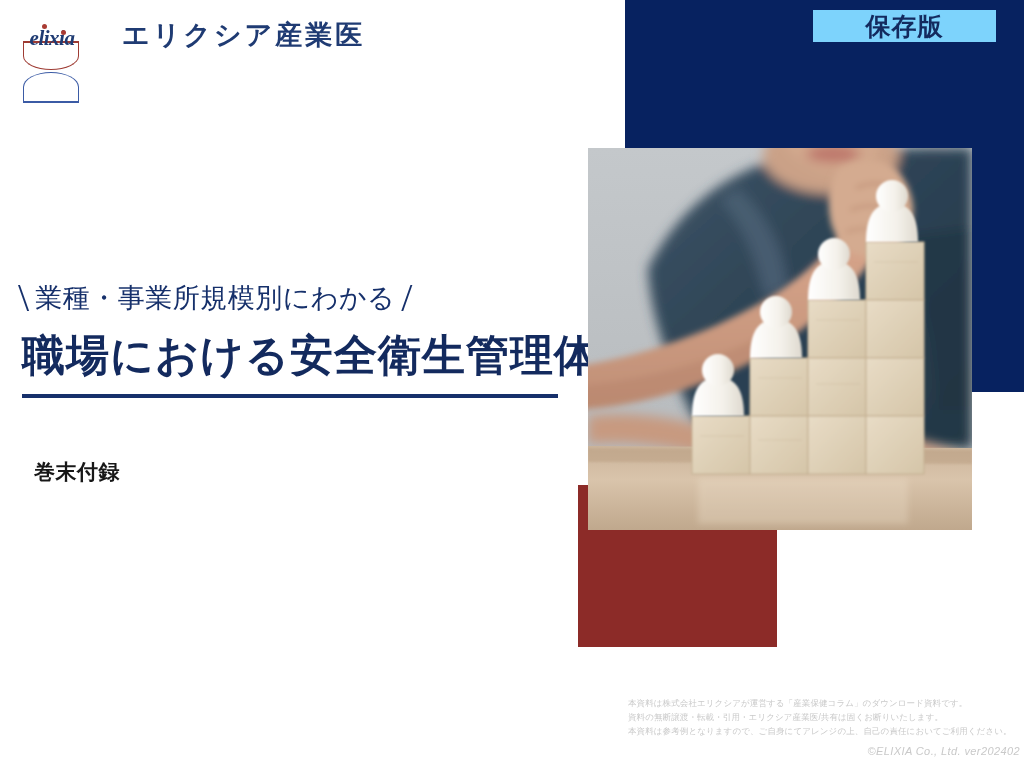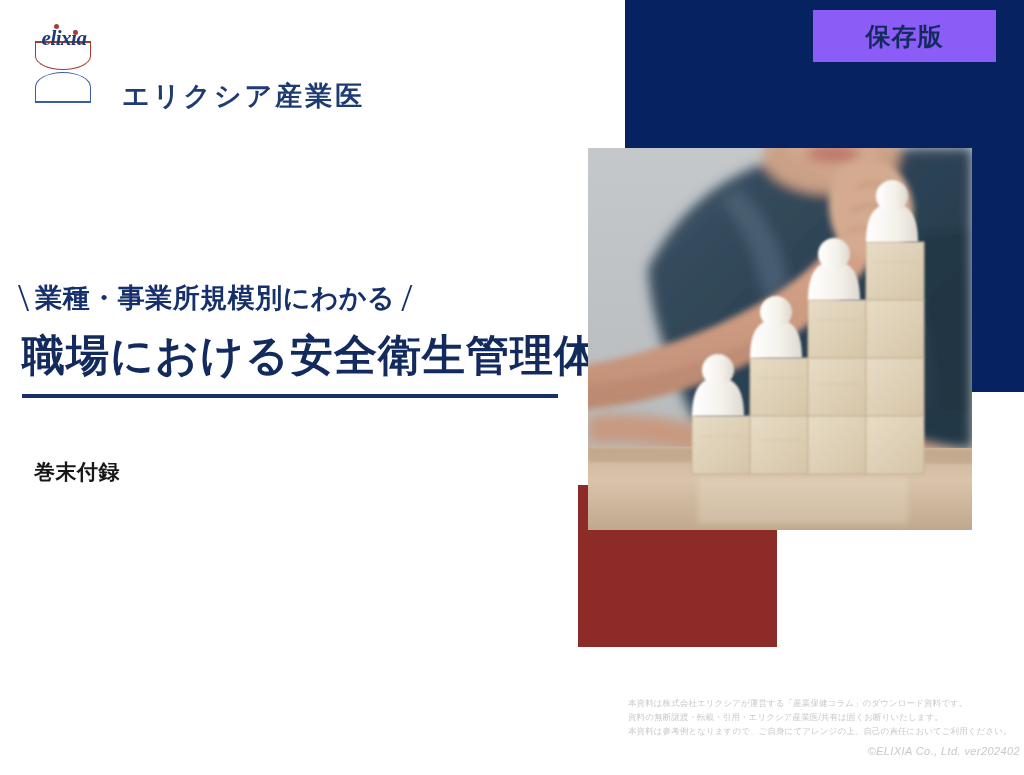--- a/index.html
+++ b/index.html
@@ -36,41 +36,41 @@
     height: 162px;
     background: #8C2B28;
   }
 
   
   .save-badge {
     position: absolute;
     left: 813px;
     top: 10px;
     width: 183px;
-    height: 52px;
-    background: #8b5cf6;
+    height: 32px;
+    background: #7dd3fc;
     display: flex;
     align-items: center;
     justify-content: center;
   }
   .save-badge-label {
     color: #132A5E;
     font-size: 25px;
     font-weight: bold;
     letter-spacing: 1px;
     line-height: 1;
   }
 
   
   .logo-wrap {
     position: absolute;
-    left: 28px;
+    left: 16px;
     top: 22px;
     display: flex;
-    align-items: flex-end;
+    align-items: flex-start;
   }
   .logo-mark {
     position: relative;
     width: 70px;
     height: 88px;
   }
   .logo-wordmark {
     position: absolute;
     left: 7px;
     top: 6px;
@@ -131,21 +131,21 @@
     position: absolute;
     width: 5px;
     height: 5px;
     border-radius: 50%;
     background: #A93B33;
     z-index: 4;
   }
   .logo-dot.d1 { left: 26px; top: 2px; }
   .logo-dot.d2 { left: 45px; top: 8px; }
   .logo-name {
-    margin-left: 24px;
+    margin-left: 36px;
     font-size: 27px;
     font-weight: bold;
     color: #1F3B73;
     letter-spacing: 3px;
     line-height: 1;
   }
 
   
   .title-area {
     position: absolute;
@@ -163,21 +163,21 @@
     color: #16306B;
     font-size: 40px;
     font-weight: 300;
     line-height: 1;
     font-family: "Liberation Serif", serif;
   }
   .kicker-slash.left { transform: scaleX(1.0); }
   .kicker-text {
     color: #16306B;
     font-size: 27px;
-    font-weight: bold;
+    font-weight: normal;
     letter-spacing: 0.5px;
     margin: 0 6px;
     line-height: 1;
     white-space: nowrap;
   }
   .main-title {
     margin-top: 10px;
     padding-left: 22px;
     color: #132A5E;
     font-size: 43px;

